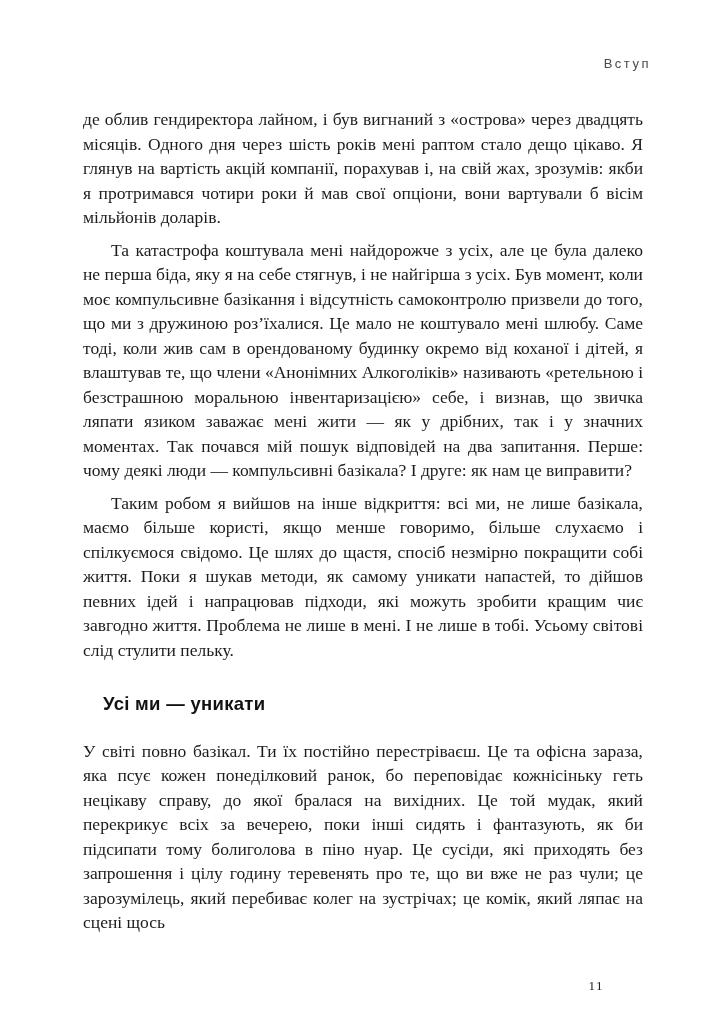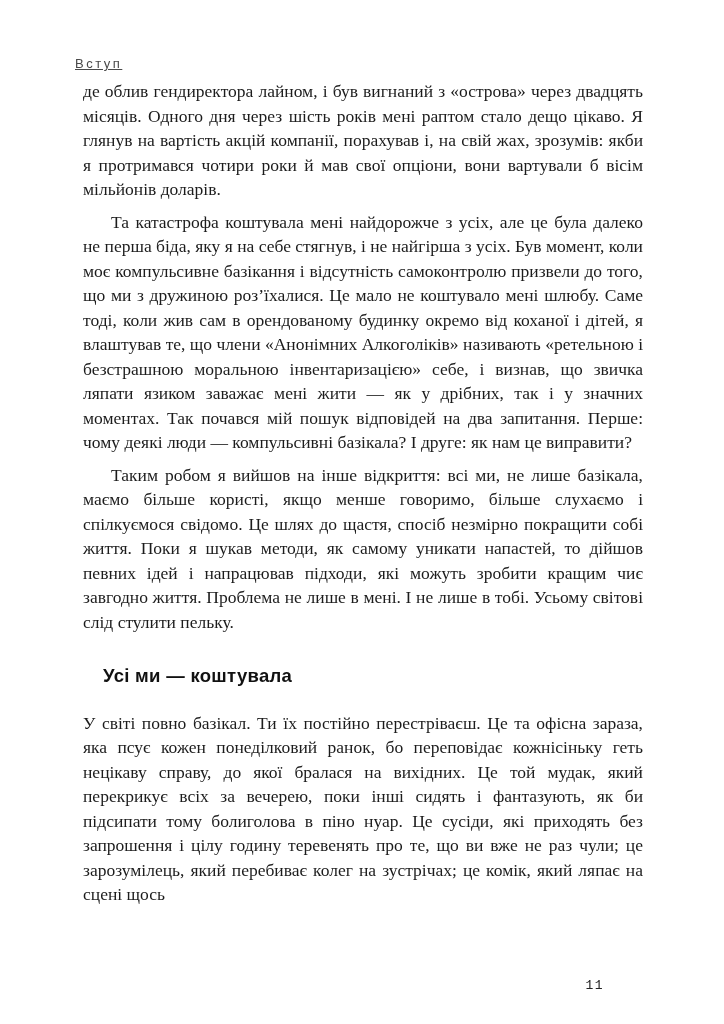--- a/index.html
+++ b/index.html
@@ -11,26 +11,26 @@
     position: relative;
     width: 724px;
     height: 1024px;
     box-sizing: border-box;
     background: #ffffff;
     padding: 56px 73px 0 75px;
     overflow: hidden;
     color: #1c1c1c;
   }
   .running-header {
+    text-align: right;
     font-family: "Liberation Sans", sans-serif;
     font-size: 13px;
     letter-spacing: 2.5px;
     color: #4a4a4a;
-    margin-bottom: 8px;
-    text-decoration: underline;
+    margin-bottom: 36px;
   }
   .body-text {
     font-family: "Liberation Serif", serif;
     font-size: 17.5px;
     line-height: 24.5px;
     text-align: justify;
     hyphens: auto;
     -webkit-hyphens: auto;
   }
   .body-text p {
@@ -44,42 +44,42 @@
     font-weight: bold;
     font-size: 18.5px;
     color: #111111;
     margin: 30px 0 22px 28px;
     letter-spacing: 0.3px;
   }
   .page-number {
     position: absolute;
     right: 120px;
     top: 978px;
-    font-family: Liberation Mono, monospace;
+    font-family: Liberation Serif, serif;
     font-size: 13px;
     letter-spacing: 1.5px;
     color: #222222;
   }
 </style>
 </head>
 <body>
 
 <div class="page">
 
   <div class="running-header">Вступ</div>
 
   <div class="body-text">
 
     <p>де облив гендиректора лайном, і був вигнаний з «острова» через двадцять місяців. Одного дня через шість років мені раптом стало дещо цікаво. Я глянув на вартість акцій компанії, порахував і, на свій жах, зрозумів: якби я протримався чотири роки й мав свої опціони, вони вартували б вісім мільйонів доларів.</p>
 
     <p class="indent">Та катастрофа коштувала мені найдорожче з усіх, але це була далеко не перша біда, яку я на себе стягнув, і не найгірша з усіх. Був момент, коли моє компульсивне базікання і відсутність самоконтролю призвели до того, що ми з дружиною роз’їхалися. Це мало не коштувало мені шлюбу. Саме тоді, коли жив сам в орендованому будинку окремо від коханої і дітей, я влаштував те, що члени «Анонімних Алкоголіків» називають «ретельною і безстрашною моральною інвентаризацією» себе, і визнав, що звичка ляпати язиком заважає мені жити — як у дрібних, так і у значних моментах. Так почався мій пошук відповідей на два запитання. Перше: чому деякі люди — компульсивні базікала? І друге: як нам це виправити?</p>
 
     <p class="indent">Таким робом я вийшов на інше відкриття: всі ми, не лише базікала, маємо більше користі, якщо менше говоримо, більше слухаємо і спілкуємося свідомо. Це шлях до щастя, спосіб незмірно покращити собі життя. Поки я шукав методи, як самому уникати напастей, то дійшов певних ідей і напрацював підходи, які можуть зробити кращим чиє завгодно життя. Проблема не лише в мені. І не лише в тобі. Усьому світові слід стулити пельку.</p>
 
-    <h2 class="section-heading">Усі ми — коштувала</h2>
+    <h2 class="section-heading">Усі ми — уникати</h2>
 
     <p>У світі повно базікал. Ти їх постійно перестріваєш. Це та офісна зараза, яка псує кожен понеділковий ранок, бо переповідає кожнісіньку геть нецікаву справу, до якої бралася на вихідних. Це той мудак, який перекрикує всіх за вечерею, поки інші сидять і фантазують, як би підсипати тому болиголова в піно нуар. Це сусіди, які приходять без запрошення і цілу годину теревенять про те, що ви вже не раз чули; це зарозумілець, який перебиває колег на зустрічах; це комік, який ляпає на сцені щось</p>
 
   </div>
 
   <div class="page-number">11</div>
 
 </div>
 
 </body></html>

